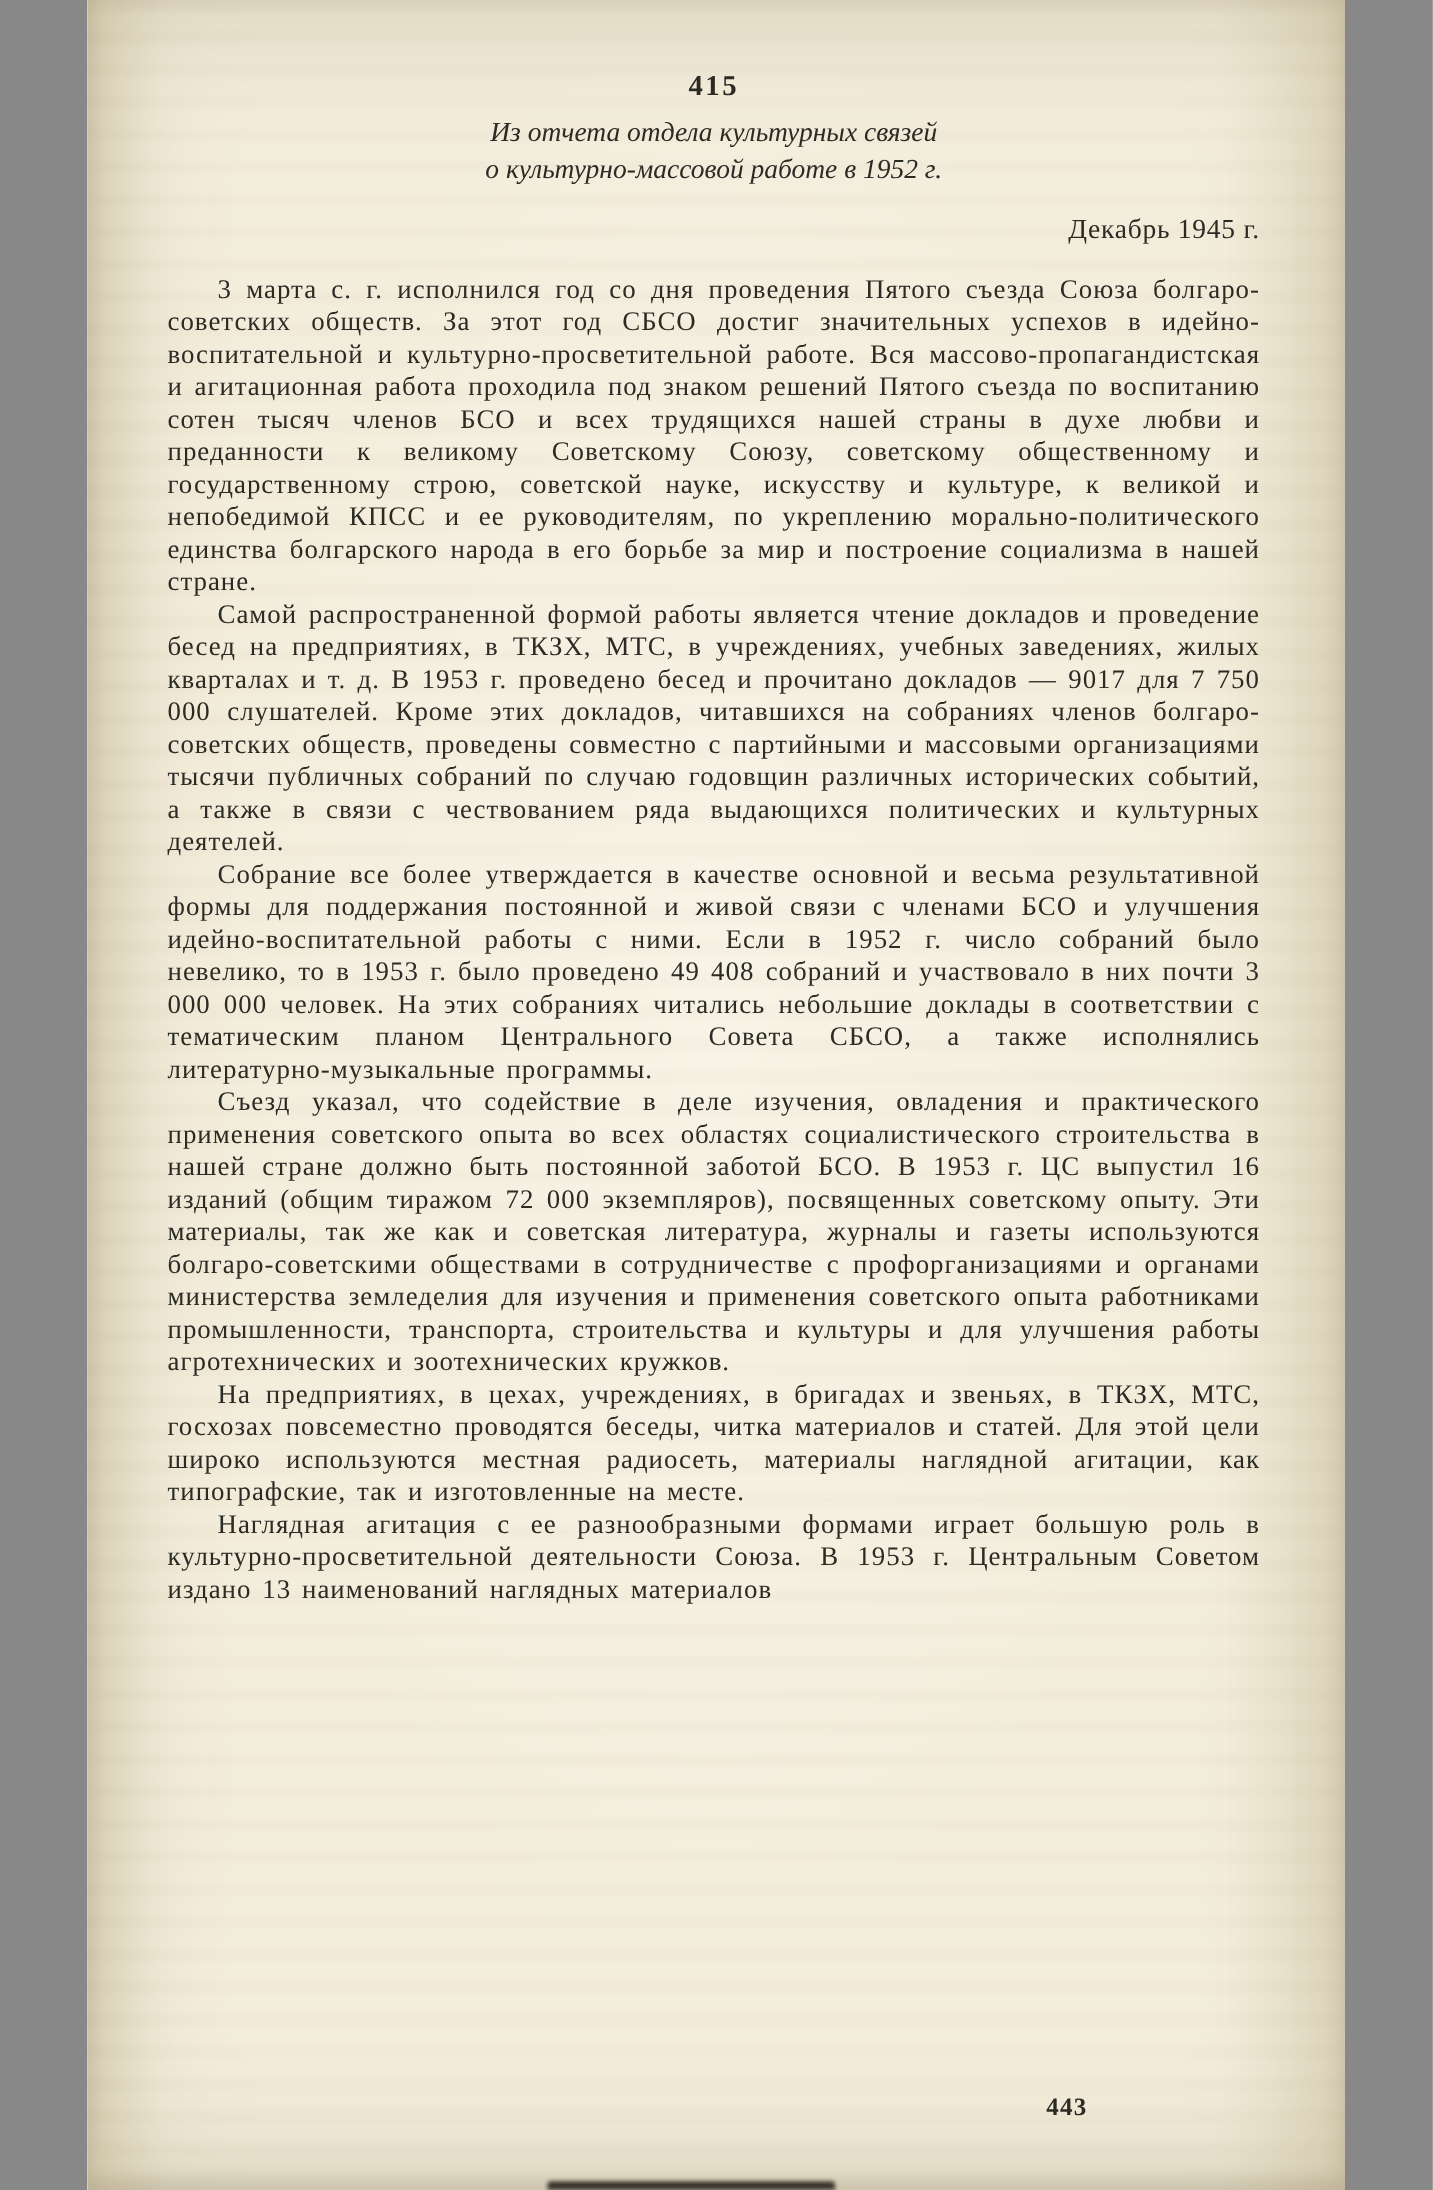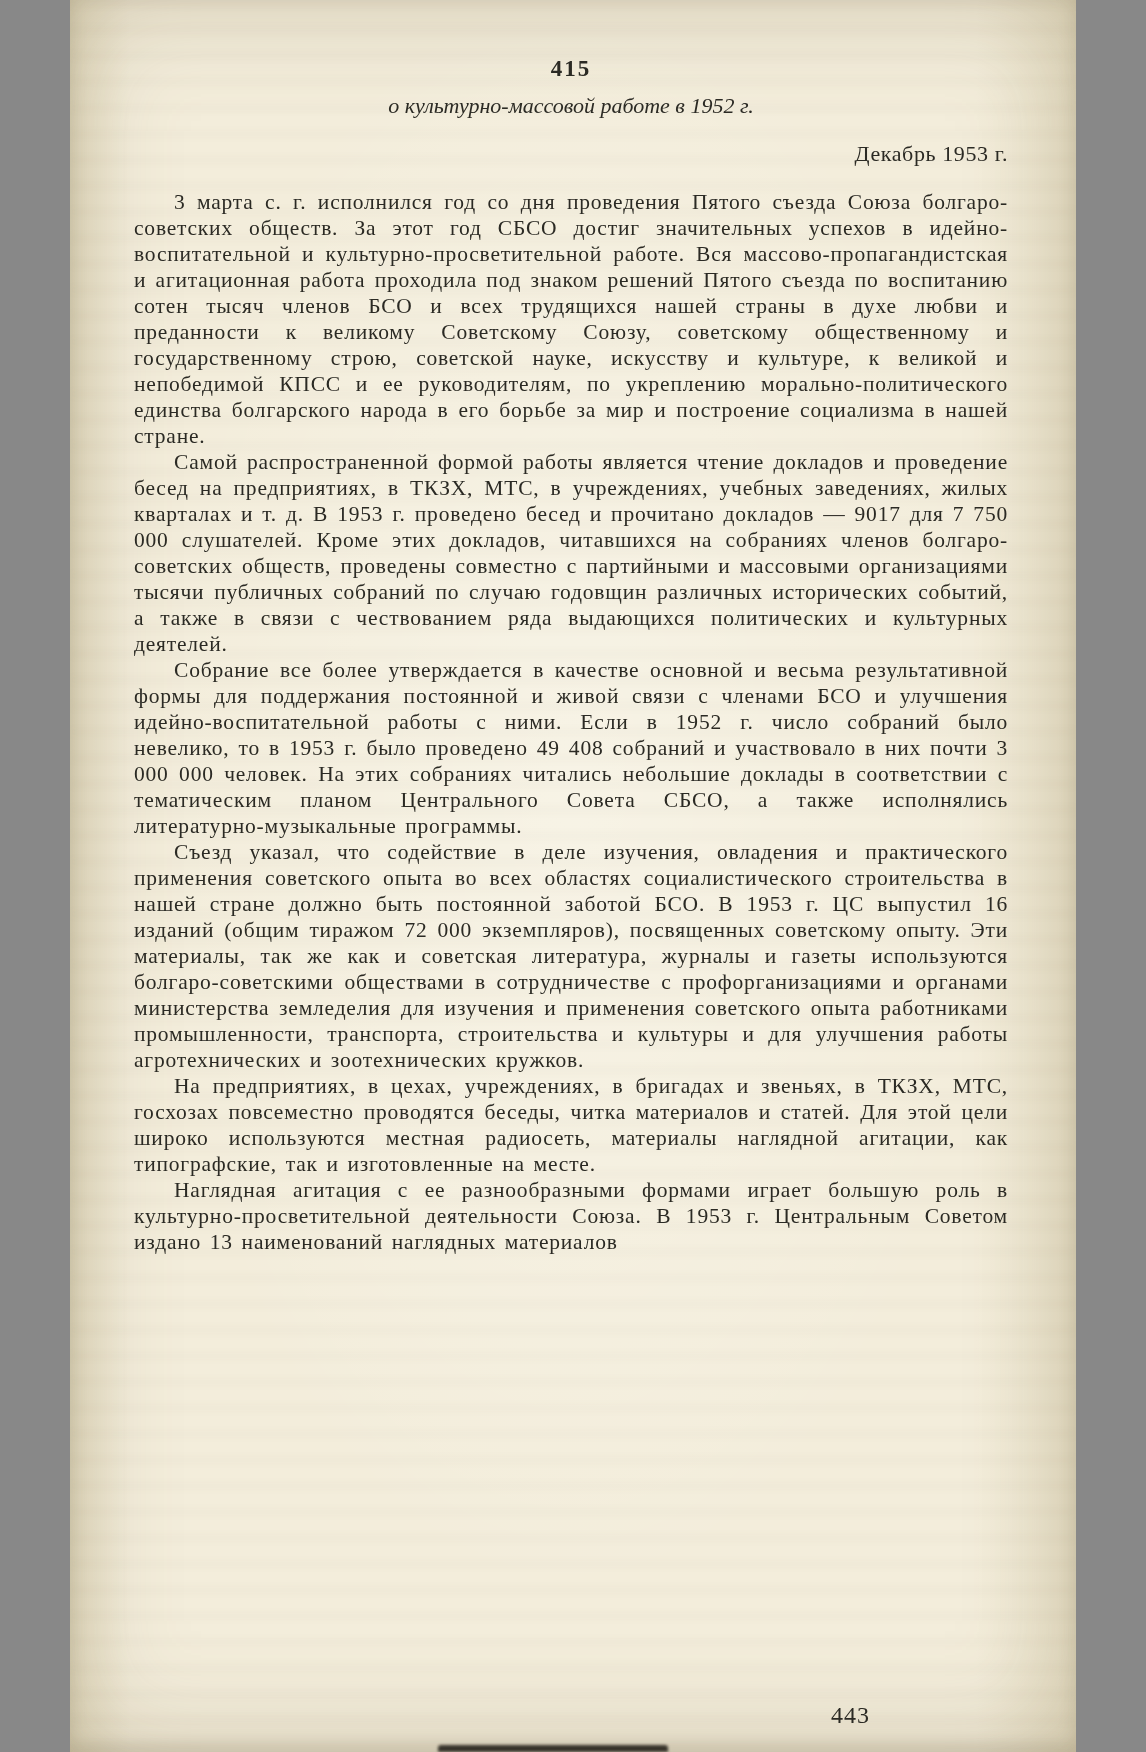--- a/index.html
+++ b/index.html
@@ -69,23 +69,23 @@
     text-indent: 40px;
     text-align: justify;
     font-size: 21.5px;
     line-height: 26px;
     letter-spacing: 0.8px;
     word-spacing: 2.5px;
   }
   .page-number {
     position: absolute;
     right: 206px;
-    bottom: 23px;
-    font-weight: normal;
-    font-size: 24px;
+    bottom: 54px;
+    font-weight: bold;
+    font-size: 20px;
     letter-spacing: 1px;
   }
   .bottom-smudge {
     position: absolute;
     left: 368px;
     bottom: 0px;
     width: 230px;
     height: 7px;
     background: #1d1a14;
     border-radius: 3px 3px 0 0;
@@ -96,24 +96,25 @@
 </head>
 <body>
 
 <div class="scan-page">
   <div class="bleed"></div>
 
   <main class="text-block">
     <div class="doc-number">415</div>
 
     <div class="doc-heading">
+      <div>Из отчета отдела культурных связей</div>
       <div>о культурно-массовой работе в 1952 г.</div>
     </div>
 
-    <div class="doc-date">Декабрь 1953 г.</div>
+    <div class="doc-date">Декабрь 1945 г.</div>
 
     <div class="body-text">
       <p class="para">3 марта с. г. исполнился год со дня проведения Пятого съезда Союза болгаро-советских обществ. За этот год СБСО достиг значительных успехов в идейно-воспитательной и культурно-просветительной работе. Вся массово-пропагандистская и агитационная работа проходила под знаком решений Пятого съезда по воспитанию сотен тысяч членов БСО и всех трудящихся нашей страны в духе любви и преданности к великому Советскому Союзу, советскому общественному и государственному строю, советской науке, искусству и культуре, к великой и непобедимой КПСС и ее руководителям, по укреплению морально-политического единства болгарского народа в его борьбе за мир и построение социализма в нашей стране.</p>
       <p class="para">Самой распространенной формой работы является чтение докладов и проведение бесед на предприятиях, в ТКЗХ, МТС, в учреждениях, учебных заведениях, жилых кварталах и т. д. В 1953 г. проведено бесед и прочитано докладов — 9017 для 7 750 000 слушателей. Кроме этих докладов, читавшихся на собраниях членов болгаро-советских обществ, проведены совместно с партийными и массовыми организациями тысячи публичных собраний по случаю годовщин различных исторических событий, а также в связи с чествованием ряда выдающихся политических и культурных деятелей.</p>
       <p class="para">Собрание все более утверждается в качестве основной и весьма результативной формы для поддержания постоянной и живой связи с членами БСО и улучшения идейно-воспитательной работы с ними. Если в 1952 г. число собраний было невелико, то в 1953 г. было проведено 49 408 собраний и участвовало в них почти 3 000 000 человек. На этих собраниях читались небольшие доклады в соответствии с тематическим планом Центрального Совета СБСО, а также исполнялись литературно-музыкальные программы.</p>
       <p class="para">Съезд указал, что содействие в деле изучения, овладения и практического применения советского опыта во всех областях социалистического строительства в нашей стране должно быть постоянной заботой БСО. В 1953 г. ЦС выпустил 16 изданий (общим тиражом 72 000 экземпляров), посвященных советскому опыту. Эти материалы, так же как и советская литература, журналы и газеты используются болгаро-советскими обществами в сотрудничестве с профорганизациями и органами министерства земледелия для изучения и применения советского опыта работниками промышленности, транспорта, строительства и культуры и для улучшения работы агротехнических и зоотехнических кружков.</p>
       <p class="para">На предприятиях, в цехах, учреждениях, в бригадах и звеньях, в ТКЗХ, МТС, госхозах повсеместно проводятся беседы, читка материалов и статей. Для этой цели широко используются местная радиосеть, материалы наглядной агитации, как типографские, так и изготовленные на месте.</p>
       <p class="para">Наглядная агитация с ее разнообразными формами играет большую роль в культурно-просветительной деятельности Союза. В 1953 г. Центральным Советом издано 13 наименований наглядных материалов</p>
     </div>
   </main>

